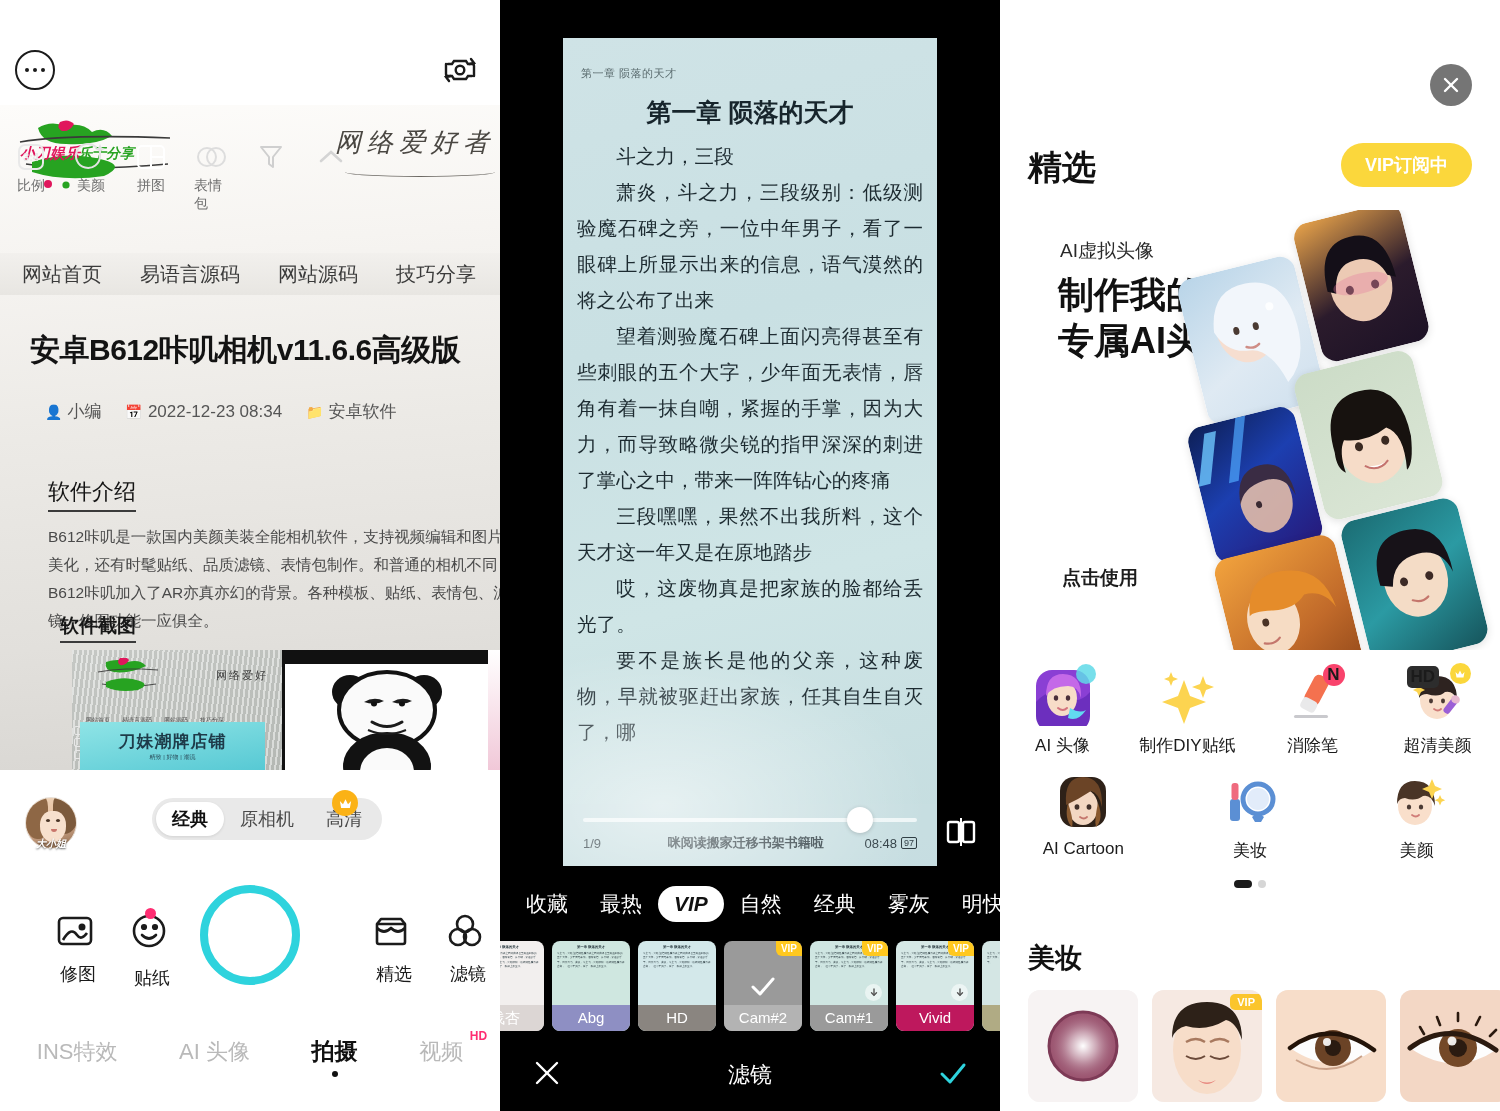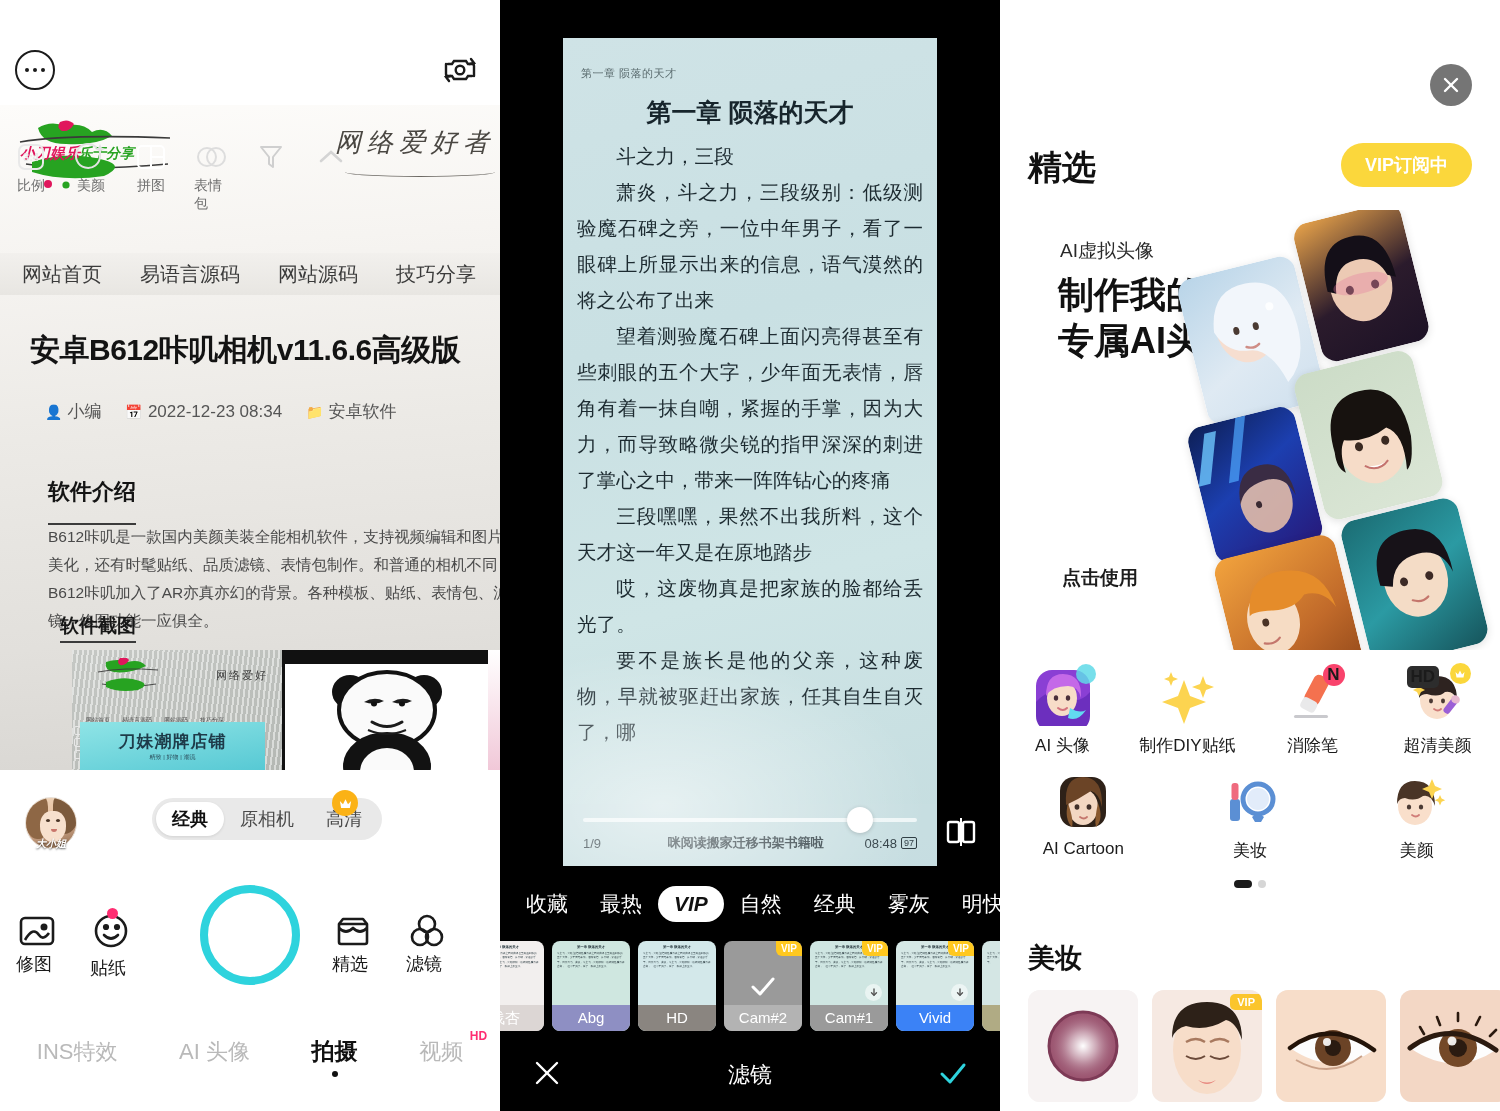--- a/index.html
+++ b/index.html
@@ -61,22 +61,22 @@
   }
   .doc-meta {
     position:absolute; left:45px; top:295px;
     display:flex; align-items:center; gap:10px;
     font-size:17px; color:#555;
   }
   .doc-meta .mi { display:flex; align-items:center; gap:5px; margin-right:14px; }
   .doc-meta .gl { font-size:14px; color:#666; }
   .doc-h2 {
     position:absolute; left:48px; top:372px;
-    font-size:22px; font-weight:bold; color:#141414;
-    border-bottom:2px solid #3b3b3b; padding-bottom:16px;
+    font-size:22px; font-weight:normal; color:#141414;
+    border-bottom:2px solid #3b3b3b; padding-bottom:3px;
   }
   .doc-body {
     position:absolute; left:48px; top:418px; width:470px;
     font-size:15.5px; line-height:28px; color:#4a4a4a;
     filter:blur(.25px);
   }
   .doc-h3 {
     position:absolute; left:60px; top:508px;
     font-size:19px; font-weight:bold; color:#171717;
     border-bottom:2px solid #3b3b3b; padding-bottom:2px;
@@ -161,21 +161,21 @@
   .mode-pill .mp.active { background:#fff; color:#111; font-weight:bold; box-shadow:0 1px 3px rgba(0,0,0,.1); }
   .crown {
     position:absolute; left:332px; top:20px; width:26px; height:26px;
     background:#fbb216; border-radius:50%; display:flex; align-items:center; justify-content:center;
   }
   .crown svg { width:15px; height:15px; }
   .shutter {
     position:absolute; left:200px; top:885px; width:100px; height:100px;
     border:8px solid #2ed3dd; border-radius:50%; background:#fff; z-index:5;
   }
-  .tool { position:absolute; top:140px; width:80px; display:flex; flex-direction:column; align-items:flex-start; }
+  .tool { position:absolute; top:140px; width:80px; display:flex; flex-direction:column; align-items:flex-end; gap:10px; }
   .tool svg { width:42px; height:42px; }
   .tool span { font-size:18px; color:#1b1b1b; }
   #tool-edit { left:16px; } #tool-sticker { left:90px; }
   #tool-featured { left:332px; } #tool-filter { left:406px; }
   .dot-pink { position:absolute; right:14px; top:-2px; width:11px; height:11px; background:#ff2d72; border-radius:50%; }
   .cam-tabs {
     position:absolute; left:0; bottom:34px; width:500px;
     display:flex; align-items:flex-end; justify-content:space-around; padding:0 6px;
   }
   .cam-tab { position:relative; font-size:22px; color:#b9b9b9; padding-bottom:10px; white-space:nowrap; }
@@ -640,21 +640,21 @@
 
     <div class="fthumb" style="background:#d6e8e6">
       <div class="mini"><b>第一章 陨落的天才</b>斗之力，三段 望着测验魔石碑上面闪亮得甚至有些刺眼的五个大字，少年面无表情，唇角有着一抹自嘲，紧握的手掌，因为大力。萧炎，斗之力，三段级别：低级测验魔石碑之旁，一位中年男子，看了一眼碑上所显示。</div>
       <div class="vip">VIP</div>
       <div class="dl">
           <svg viewBox="0 0 10 10" fill="none" stroke="#555" stroke-width="1.4" stroke-linecap="round">
             <path d="M5 1 v6"></path>
             <path d="M2.5 4.8 L5 7.3 L7.5 4.8"></path>
           </svg>
         </div>
-      <div class="lbl" style="background:#3b82f6">Vivid</div>
+      <div class="lbl" style="background:#be185d">Vivid</div>
     </div>
 
     <div class="fthumb" style="background:#d4e6e4">
       <div class="mini"><b>第一章 陨落的天才</b>斗之力，三段 望着测验魔石碑上面闪亮得甚至有些刺眼的五个大字，少年面无表情，唇角有着一抹自嘲，紧握的手掌。</div>
 
       <div class="lbl" style="background:#b0ab84">Day</div>
     </div>
   </div>
 
   <div class="reader-bottom">

